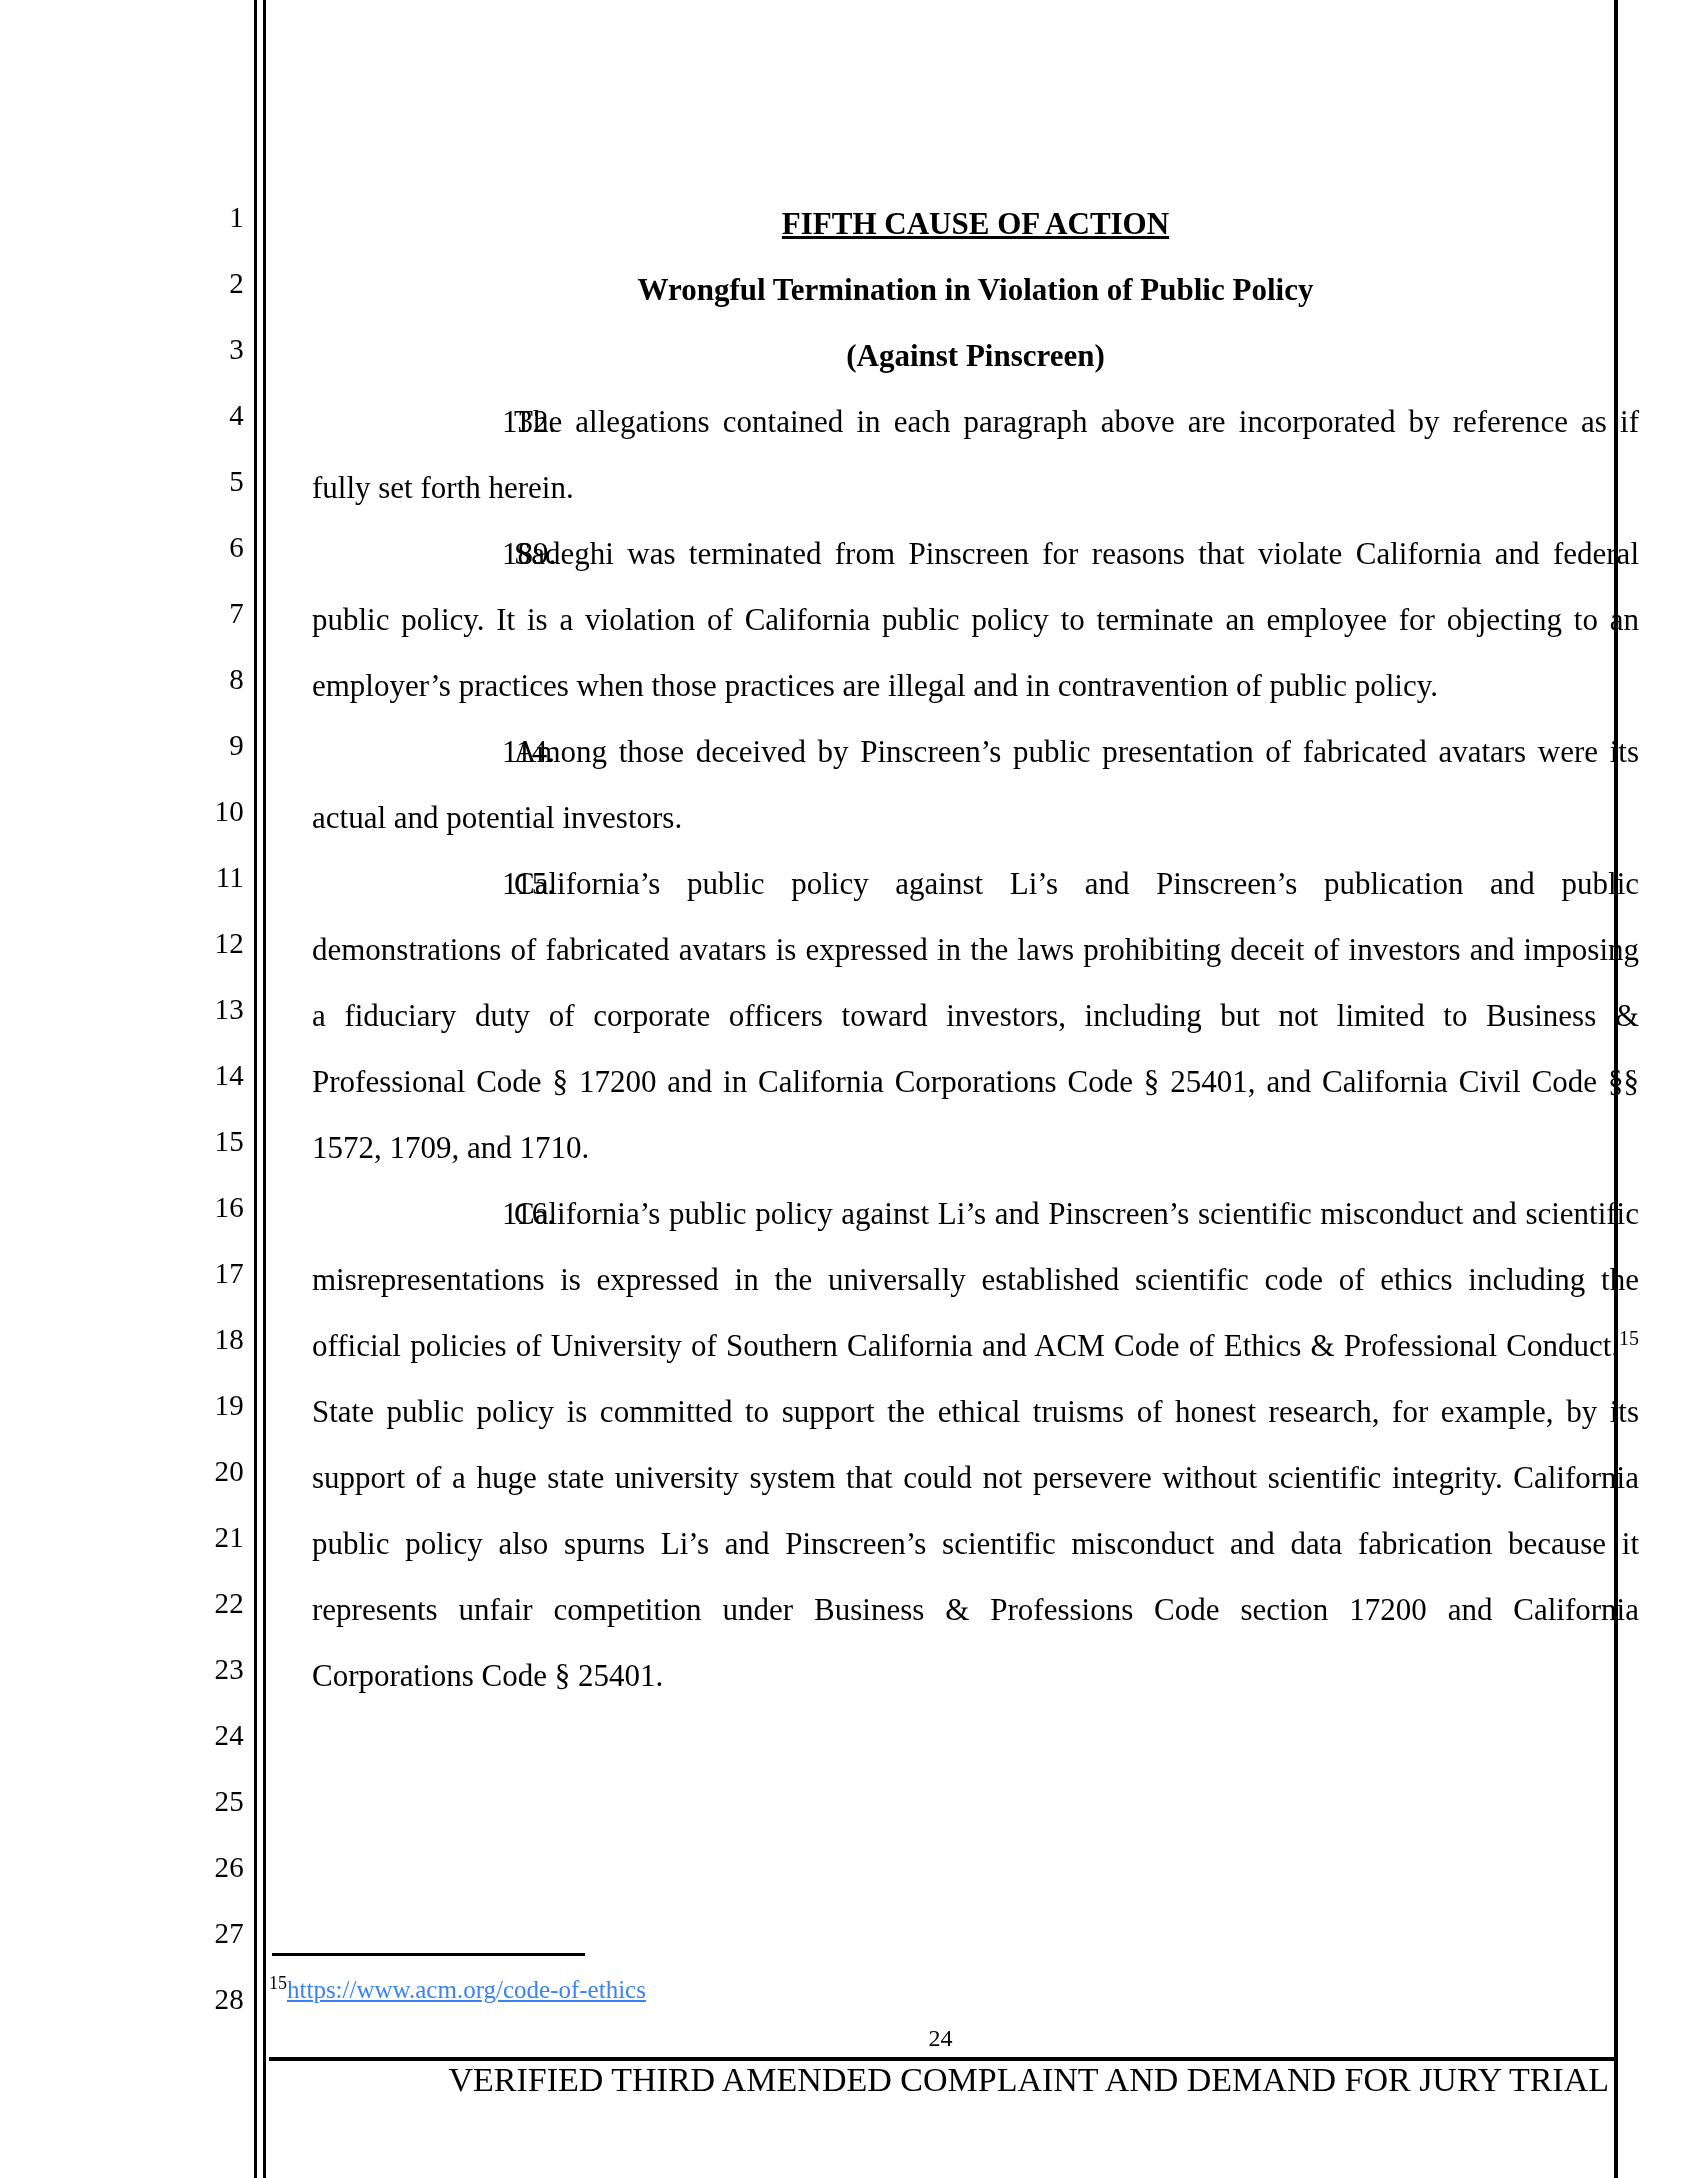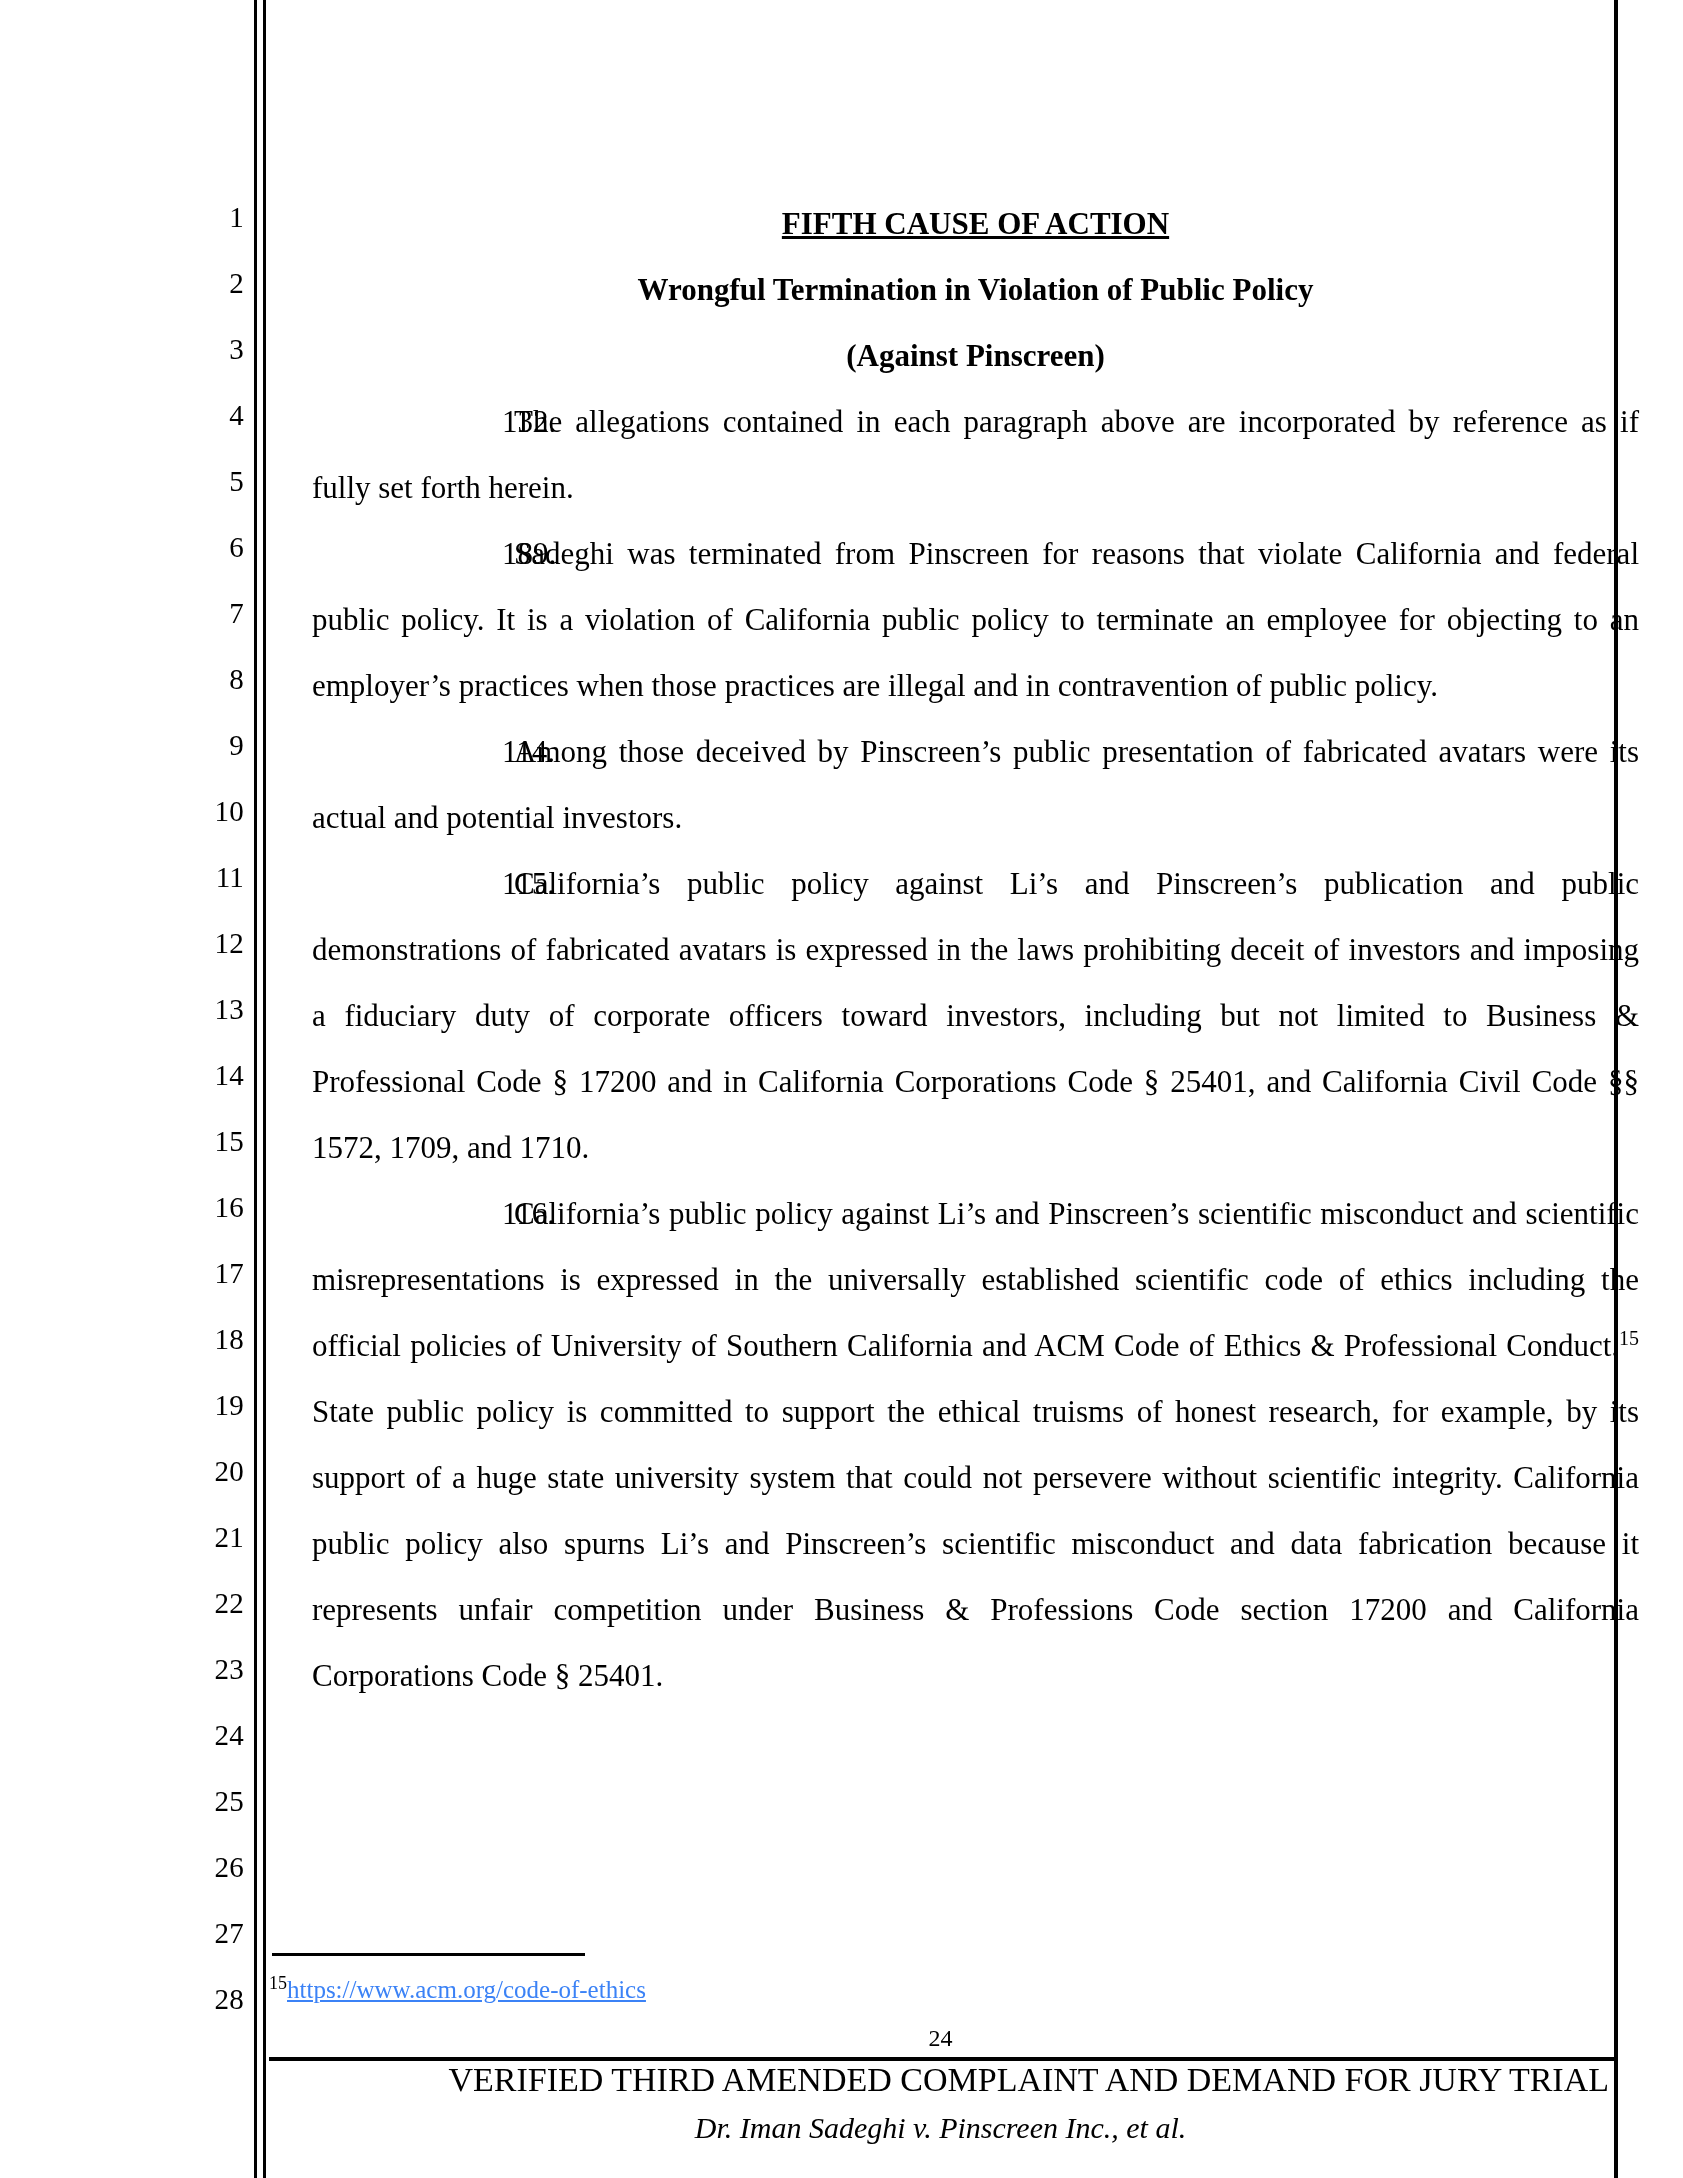--- a/index.html
+++ b/index.html
@@ -240,16 +240,15 @@
   <div class="footnote">
     <sup>15</sup><a href="#">https://www.acm.org/code-of-ethics</a>
   </div>
 
   <div class="page-number">24</div>
 
   <div class="footer-rule"></div>
 
   <div class="footer-title">VERIFIED THIRD AMENDED COMPLAINT AND DEMAND FOR JURY TRIAL</div>
 
-  <div class="footer-case">Dr. Iman Sadeghi v. Pinscreen Inc., et al.</div>
 
 </div>
 
 
 </body></html>

